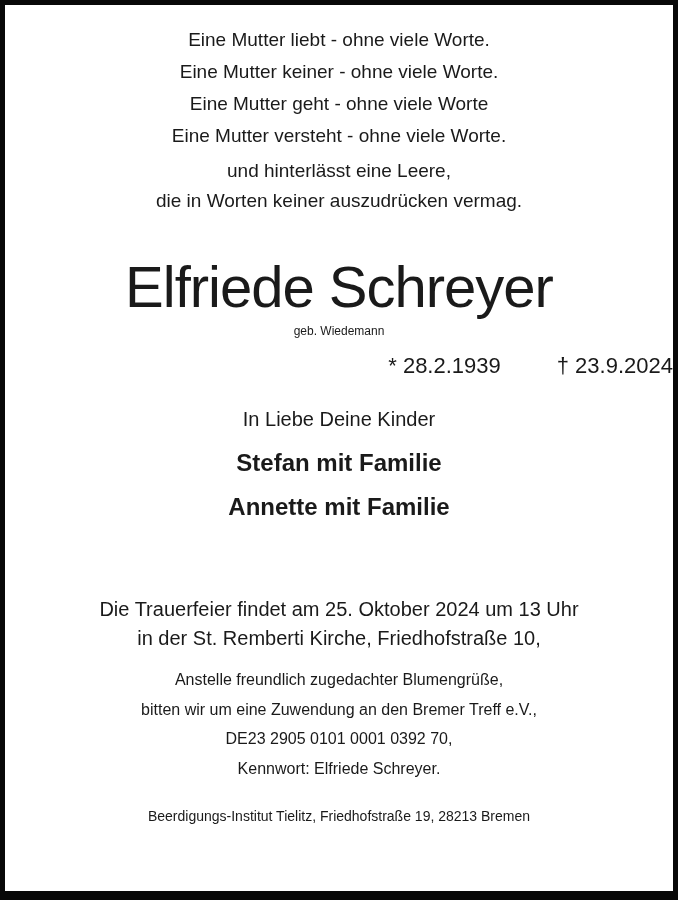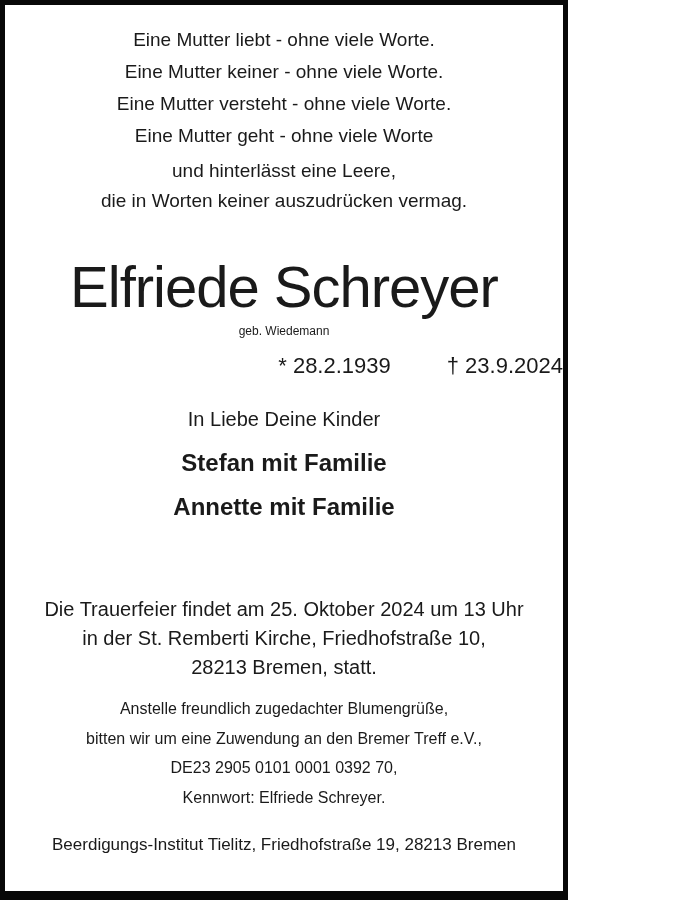--- a/index.html
+++ b/index.html
@@ -2,21 +2,21 @@
 <html><head>
 <meta charset="utf-8">
 <style>
   html, body {
     margin: 0;
     padding: 0;
     background: #ffffff;
   }
   .sheet {
     position: relative;
-    width: 568px;
+    width: 678px;
     height: 900px;
     box-sizing: border-box;
     background: #ffffff;
     border: 5px solid #080808;
     border-bottom-width: 9px;
     font-family: "Liberation Sans", sans-serif;
     color: #1a1a1a;
     text-align: center;
     overflow: hidden;
   }
@@ -67,35 +67,35 @@
     font-size: 20px;
     line-height: 29px;
   }
   .donation {
     margin-top: 12px;
     font-size: 16px;
     line-height: 29.5px;
   }
   .funeral-home {
     margin-top: 22px;
-    font-size: 17px;
+    font-size: 14px;
     line-height: 22px;
     white-space: nowrap;
   }
 </style>
 </head>
 <body>
 
 <div class="sheet">
 
   <div class="poem">
     <div>Eine Mutter liebt - ohne viele Worte.</div>
     <div>Eine Mutter keiner - ohne viele Worte.</div>
+    <div>Eine Mutter geht - ohne viele Worte</div>
     <div>Eine Mutter versteht - ohne viele Worte.</div>
-    <div>Eine Mutter geht - ohne viele Worte</div>
   </div>
 
   <div class="poem-closing">
     <div>und hinterlässt eine Leere,</div>
     <div>die in Worten keiner auszudrücken vermag.</div>
   </div>
 
   <div class="name">Elfriede Schreyer</div>
 
   <div class="maiden">geb. Wiedemann</div>
@@ -105,21 +105,20 @@
     <span>† 23.9.2024</span>
   </div>
 
   <div class="mourners-intro">In Liebe Deine Kinder</div>
   <div class="mourner">Stefan mit Familie</div>
   <div class="mourner">Annette mit Familie</div>
 
   <div class="service">
     <div>Die Trauerfeier findet am 25. Oktober 2024 um 13 Uhr</div>
     <div>in der St. Remberti Kirche, Friedhofstraße 10,</div>
-    <div>28213 Bremen, statt.</div>
   </div>
 
   <div class="donation">
     <div>Anstelle freundlich zugedachter Blumengrüße,</div>
     <div>bitten wir um eine Zuwendung an den Bremer Treff e.V.,</div>
     <div>DE23 2905 0101 0001 0392 70,</div>
     <div>Kennwort: Elfriede Schreyer.</div>
   </div>
 
   <div class="funeral-home">Beerdigungs-Institut Tielitz, Friedhofstraße 19, 28213 Bremen</div>

